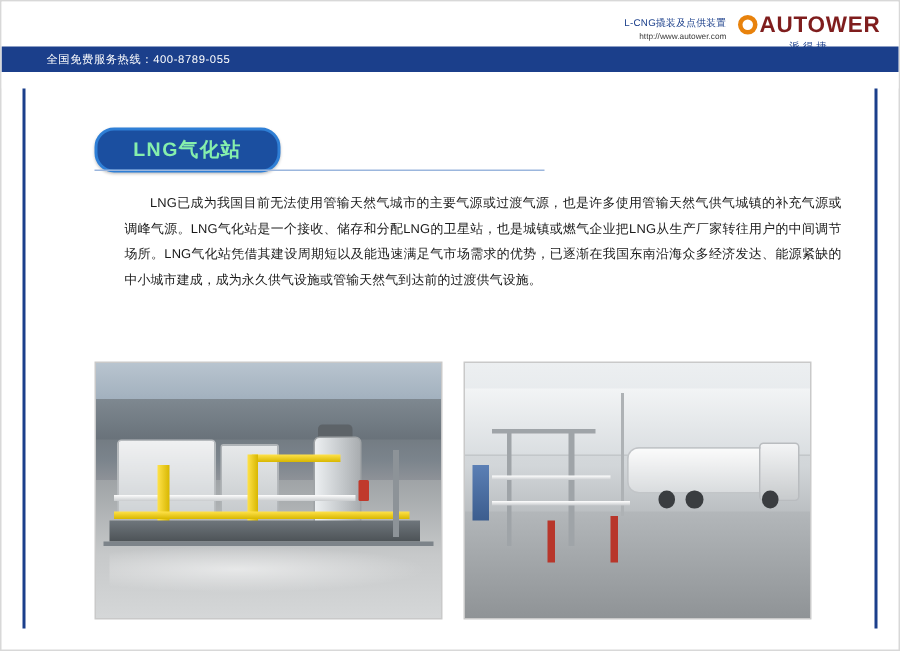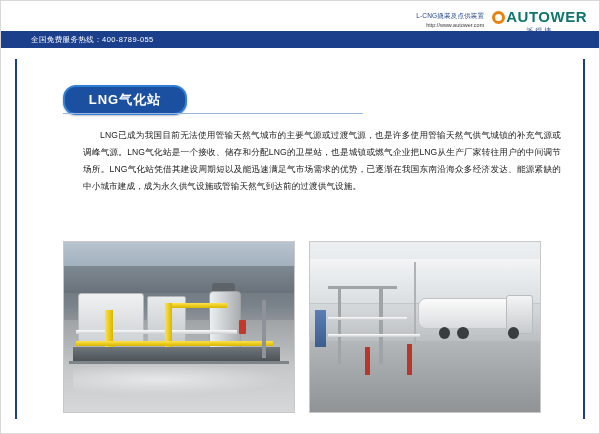--- a/index.html
+++ b/index.html
@@ -53,21 +53,21 @@
     line-height: 9px;
     white-space: nowrap;
   }
   .logo-block {
     margin-top: -2px;
     text-align: left;
   }
   .logo-main {
     font-size: 15px;
     font-weight: bold;
-    color: #0f766e;
+    color: #7f1d1d;
     letter-spacing: 0.5px;
     line-height: 16px;
     font-family: "Liberation Sans", sans-serif;
   }
   .logo-main .swoosh {
     display: inline-block;
     width: 13px;
     height: 13px;
     border-radius: 50%;
     background: #e8820c;
@@ -137,21 +137,21 @@
     height: 26px;
     background: #1b4fa0;
     border-radius: 13px;
     border: 2px solid #2f7fd6;
     display: flex;
     align-items: center;
     justify-content: center;
     box-shadow: 0 1px 2px rgba(0,0,0,0.25);
   }
   .title-pill-text {
-    color: #ffffff;
+    color: #86efac;
     font-size: 13px;
     font-weight: bold;
     letter-spacing: 1px;
   }
   .title-underline {
     position: absolute;
     left: 62px;
     top: 112px;
     width: 300px;
     height: 1px;

